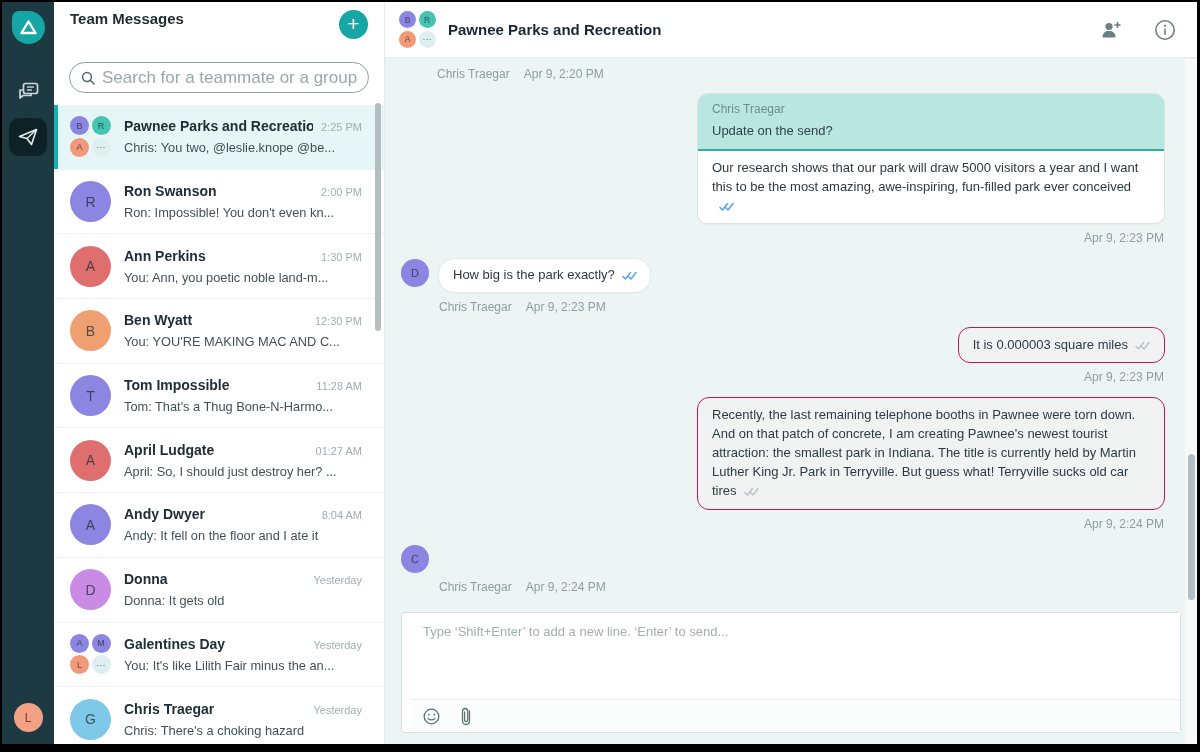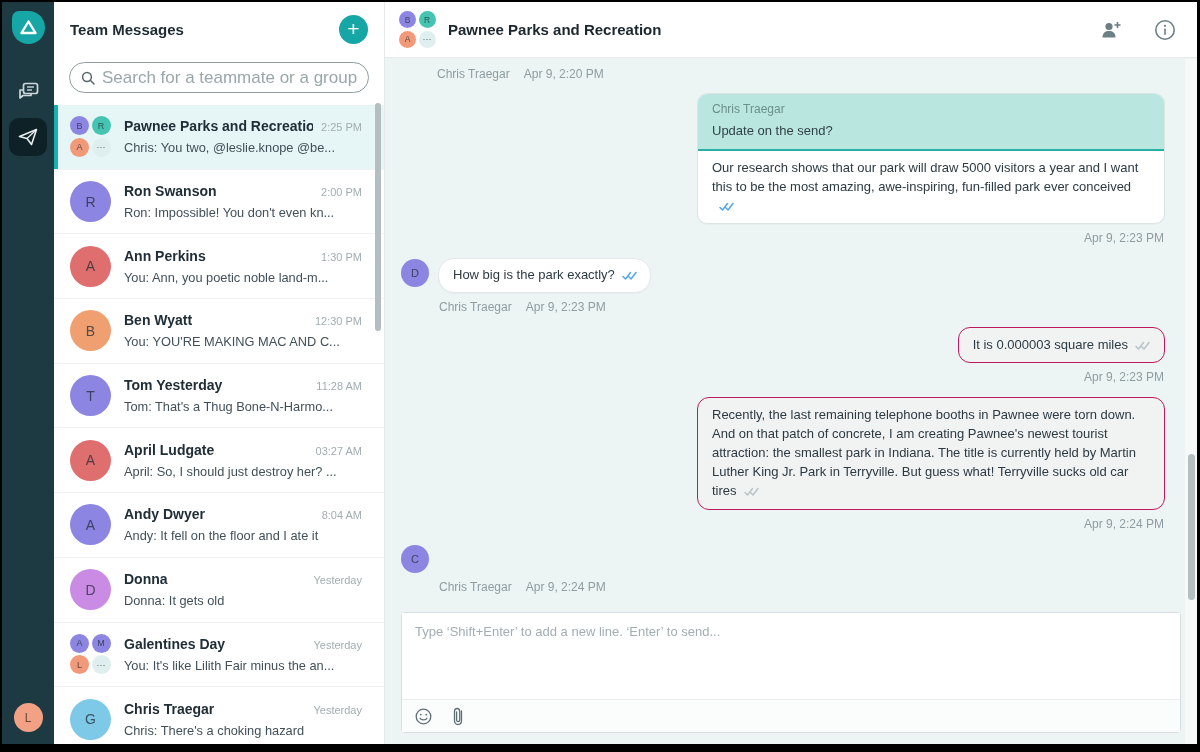--- a/index.html
+++ b/index.html
@@ -14,21 +14,21 @@
   
   .rail { width:52px; background:#1d3a43; display:flex; flex-direction:column; align-items:center; padding:9px 0 12px; flex-shrink:0; }
   .rail-logo { width:33px; height:33px; background:#16a6a6; border-radius:7px 50% 50% 50%; display:flex; align-items:center; justify-content:center; margin-bottom:24px; }
   .rail-btn { width:38px; height:38px; display:flex; align-items:center; justify-content:center; border-radius:10px; margin:4px 0; cursor:pointer; }
   .rail-btn.active { background:#0e2127; }
   .rail-spacer { flex:1; }
   .rail-user { width:29px; height:29px; border-radius:50%; background:#f2a184; color:#6e4634; font-size:12px; display:flex; align-items:center; justify-content:center; }
 
   
   .listpanel { width:331px; background:#fff; border-right:1px solid #e6e9e9; display:flex; flex-direction:column; flex-shrink:0; position:relative; }
-  .lp-header { height:54px; display:flex; align-items:center; justify-content:space-between; padding:8px 16px; }
+  .lp-header { height:54px; display:flex; align-items:flex-start; justify-content:space-between; padding:8px 16px; }
   .lp-title { font-size:15px; font-weight:bold; color:#1d2a32; }
   .plus-btn { width:29px; height:29px; border-radius:50%; background:#16a6a6; color:#fff; font-size:21px; line-height:1; display:flex; align-items:center; justify-content:center; cursor:pointer; padding-bottom:2px; }
   .search-wrap { padding:6px 15px 12px; }
   .search-box { height:31px; border:1px solid #8f9da0; border-radius:16px; display:flex; align-items:center; padding:0 11px; gap:7px; }
   .search-box input { border:none; outline:none; flex:1; font-size:17px; color:#333; font-family:inherit; background:transparent; }
   .search-box input::placeholder { color:#9aa7aa; }
   .convs { flex:1; overflow:hidden; }
   .conv { height:64.7px; display:flex; align-items:center; padding:0 22px 0 16px; border-bottom:1px solid #f0f1f1; position:relative; cursor:pointer; background:#fff; }
   .conv.selected { background:#e6f6f6; }
   .conv.selected::before { content:""; position:absolute; left:0; top:0; bottom:0; width:4px; background:#14b2b2; }
@@ -65,21 +65,21 @@
   .bub-out { background:#f1f3f3; border:1px solid #be185d; border-radius:12px; padding:8px 14px; max-width:468px; }
   .out-time { font-size:12px; color:#8d9da2; margin:7px 1px 13px 0; }
   .bub-quote { background:#fff; border:1px solid #dde4e4; border-radius:10px; overflow:hidden; padding:0; max-width:468px; box-shadow:0 1px 1px rgba(0,0,0,0.03); }
   .q-head { background:#b9e6de; border-bottom:2px solid #28b1a3; padding:7px 14px 8px; }
   .q-sender { font-size:12px; color:#6c8f8b; margin-bottom:4px; }
   .q-text { font-size:13px; color:#32424a; }
   .q-body { padding:8px 14px 7px; }
   .checks { display:inline-block; margin:0 0 -2px 7px; }
 
   
-  .composer { margin:8px 16px 11px 16px; background:#fff; border:1px solid #d7dde0; border-radius:4px; display:flex; flex-direction:column; height:121px; flex-shrink:0; }
+  .composer { margin:8px 16px 11px 16px; background:#fff; border:1px solid #d7dde0; border-radius:4px; display:flex; flex-direction:column; height:121px; flex-shrink:0;padding-left:8px; }
   .composer textarea { flex:1; border:none; outline:none; resize:none; padding:11px 13px; font-size:13px; font-family:inherit; color:#33424a; }
   .composer textarea::placeholder { color:#a3aeb2; }
   .comp-bar { height:33px; border-top:1px solid #ececec; background:#fbfcfc; display:flex; align-items:center; padding:0 11px; gap:15px; }
   .comp-icon { width:20px; height:20px; display:flex; align-items:center; justify-content:center; cursor:pointer; }
 
   .chat-scroll-track { position:absolute; right:0; top:57px; bottom:0; width:12px; background:#f7f9f9; }
   .chat-scroll-thumb { position:absolute; right:2px; top:452px; width:7px; height:146px; border-radius:4px; background:#b4bec1; }
 </style>
 </head>
 <body>
@@ -167,32 +167,32 @@
               <div class="conv-name">Ben Wyatt</div>
               <div class="conv-time">12:30 PM</div>
             </div>
             <div class="conv-prev">You: YOU'RE MAKING MAC AND C...</div>
           </div>
         </div>
         <div class="conv">
           <div class="av av-lg" style="background: rgb(140, 133, 226);">T</div>
           <div class="conv-main">
             <div class="conv-top">
-              <div class="conv-name">Tom Yesterday</div>
+              <div class="conv-name">Tom Impossible</div>
               <div class="conv-time">11:28 AM</div>
             </div>
             <div class="conv-prev">Tom: That's a Thug Bone-N-Harmo...</div>
           </div>
         </div>
         <div class="conv">
           <div class="av av-lg" style="background: rgb(223, 110, 110);">A</div>
           <div class="conv-main">
             <div class="conv-top">
               <div class="conv-name">April Ludgate</div>
-              <div class="conv-time">03:27 AM</div>
+              <div class="conv-time">01:27 AM</div>
             </div>
             <div class="conv-prev">April: So, I should just destroy her? ...</div>
           </div>
         </div>
         <div class="conv">
           <div class="av av-lg" style="background: rgb(140, 133, 226);">A</div>
           <div class="conv-main">
             <div class="conv-top">
               <div class="conv-name">Andy Dwyer</div>
               <div class="conv-time">8:04 AM</div>

